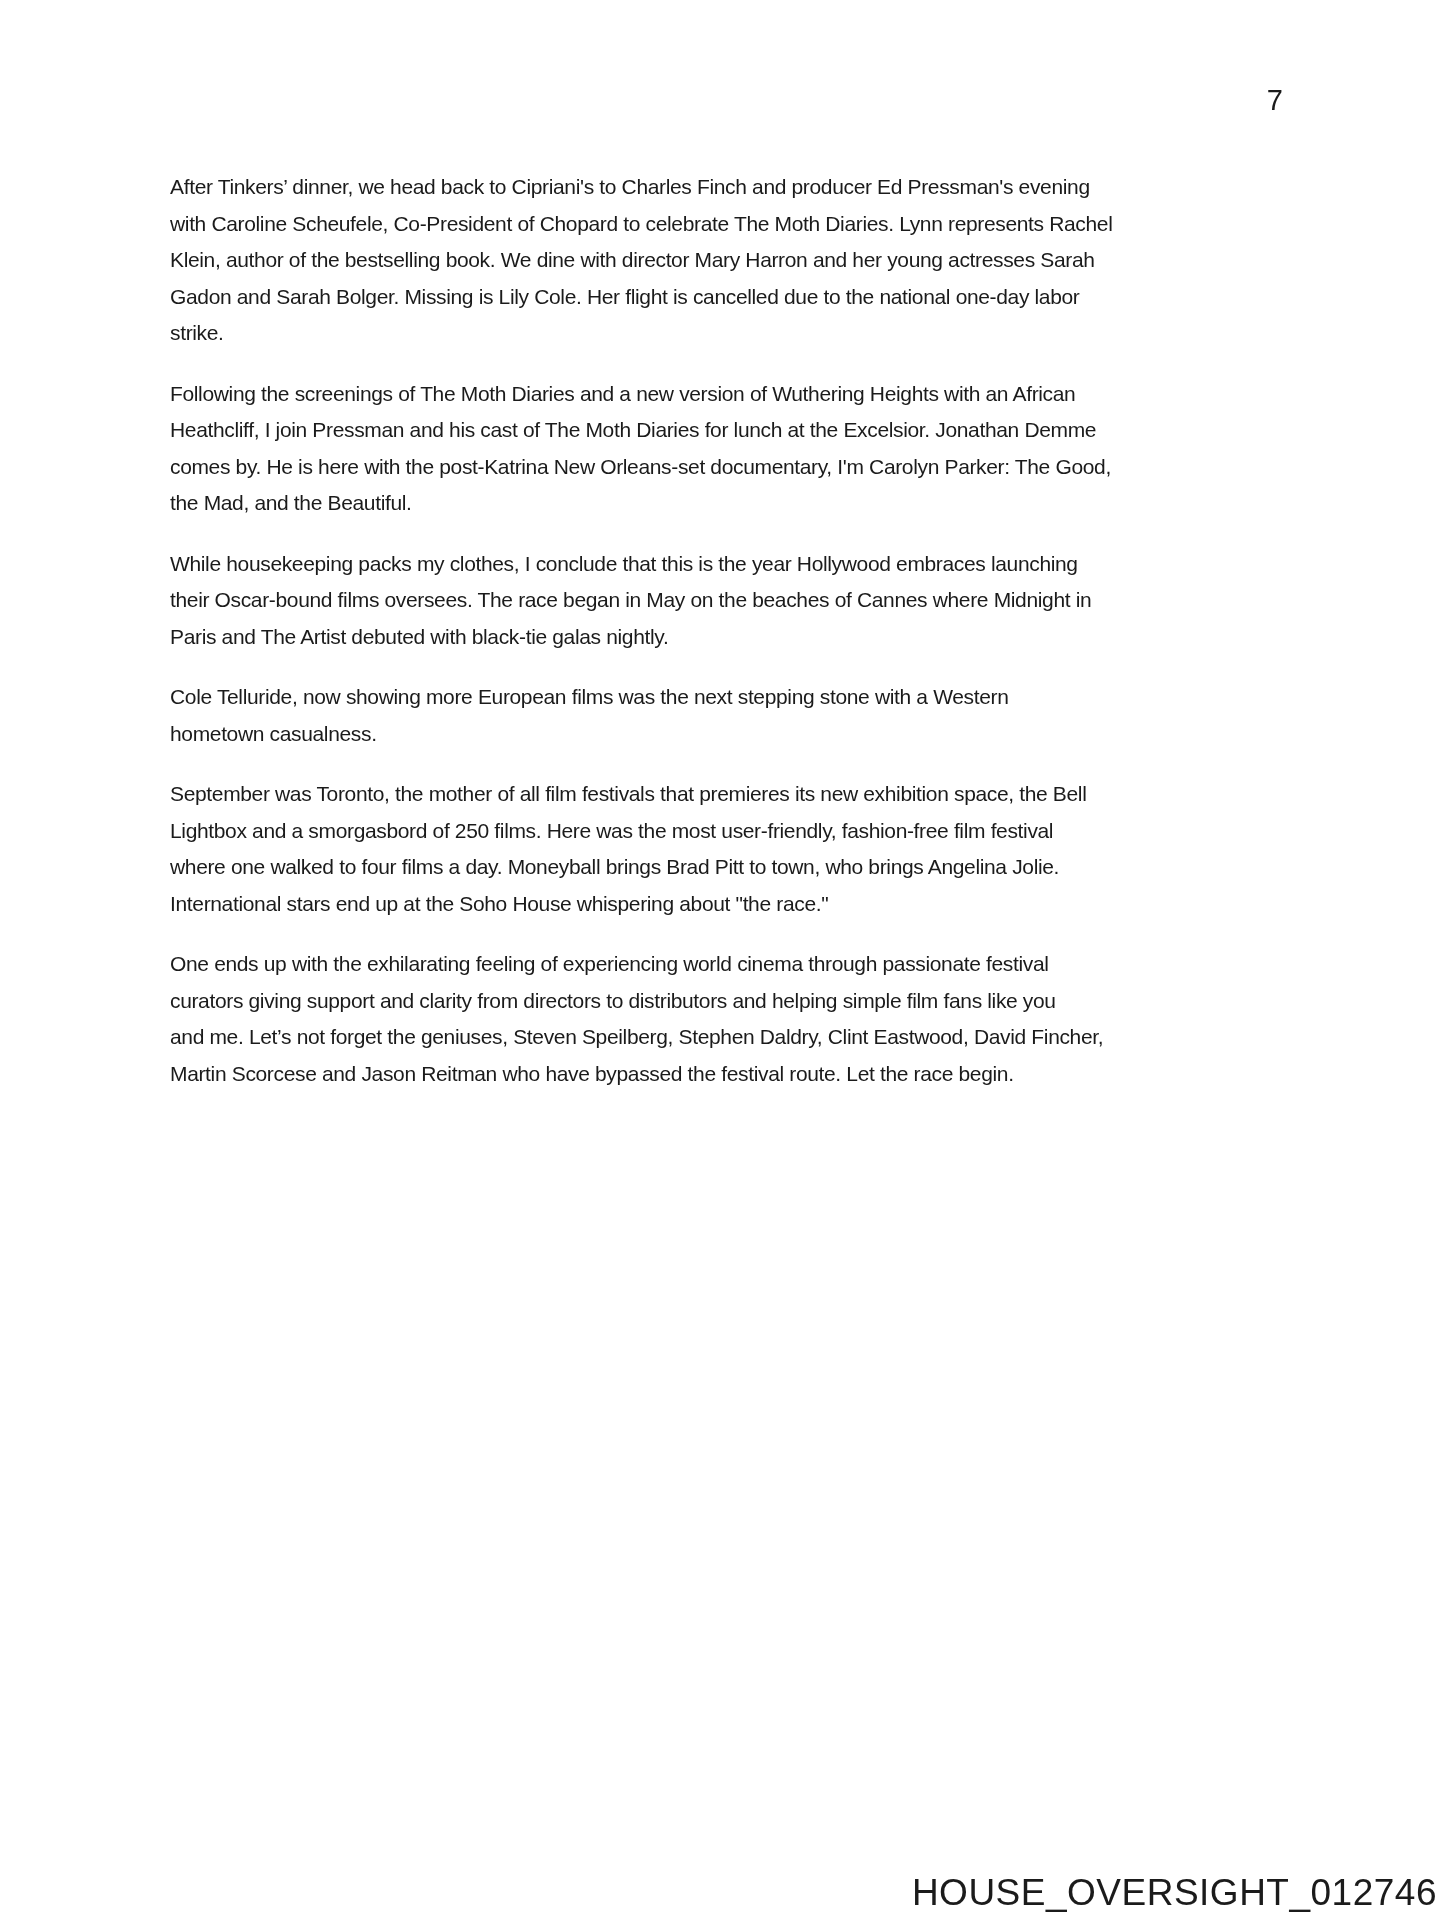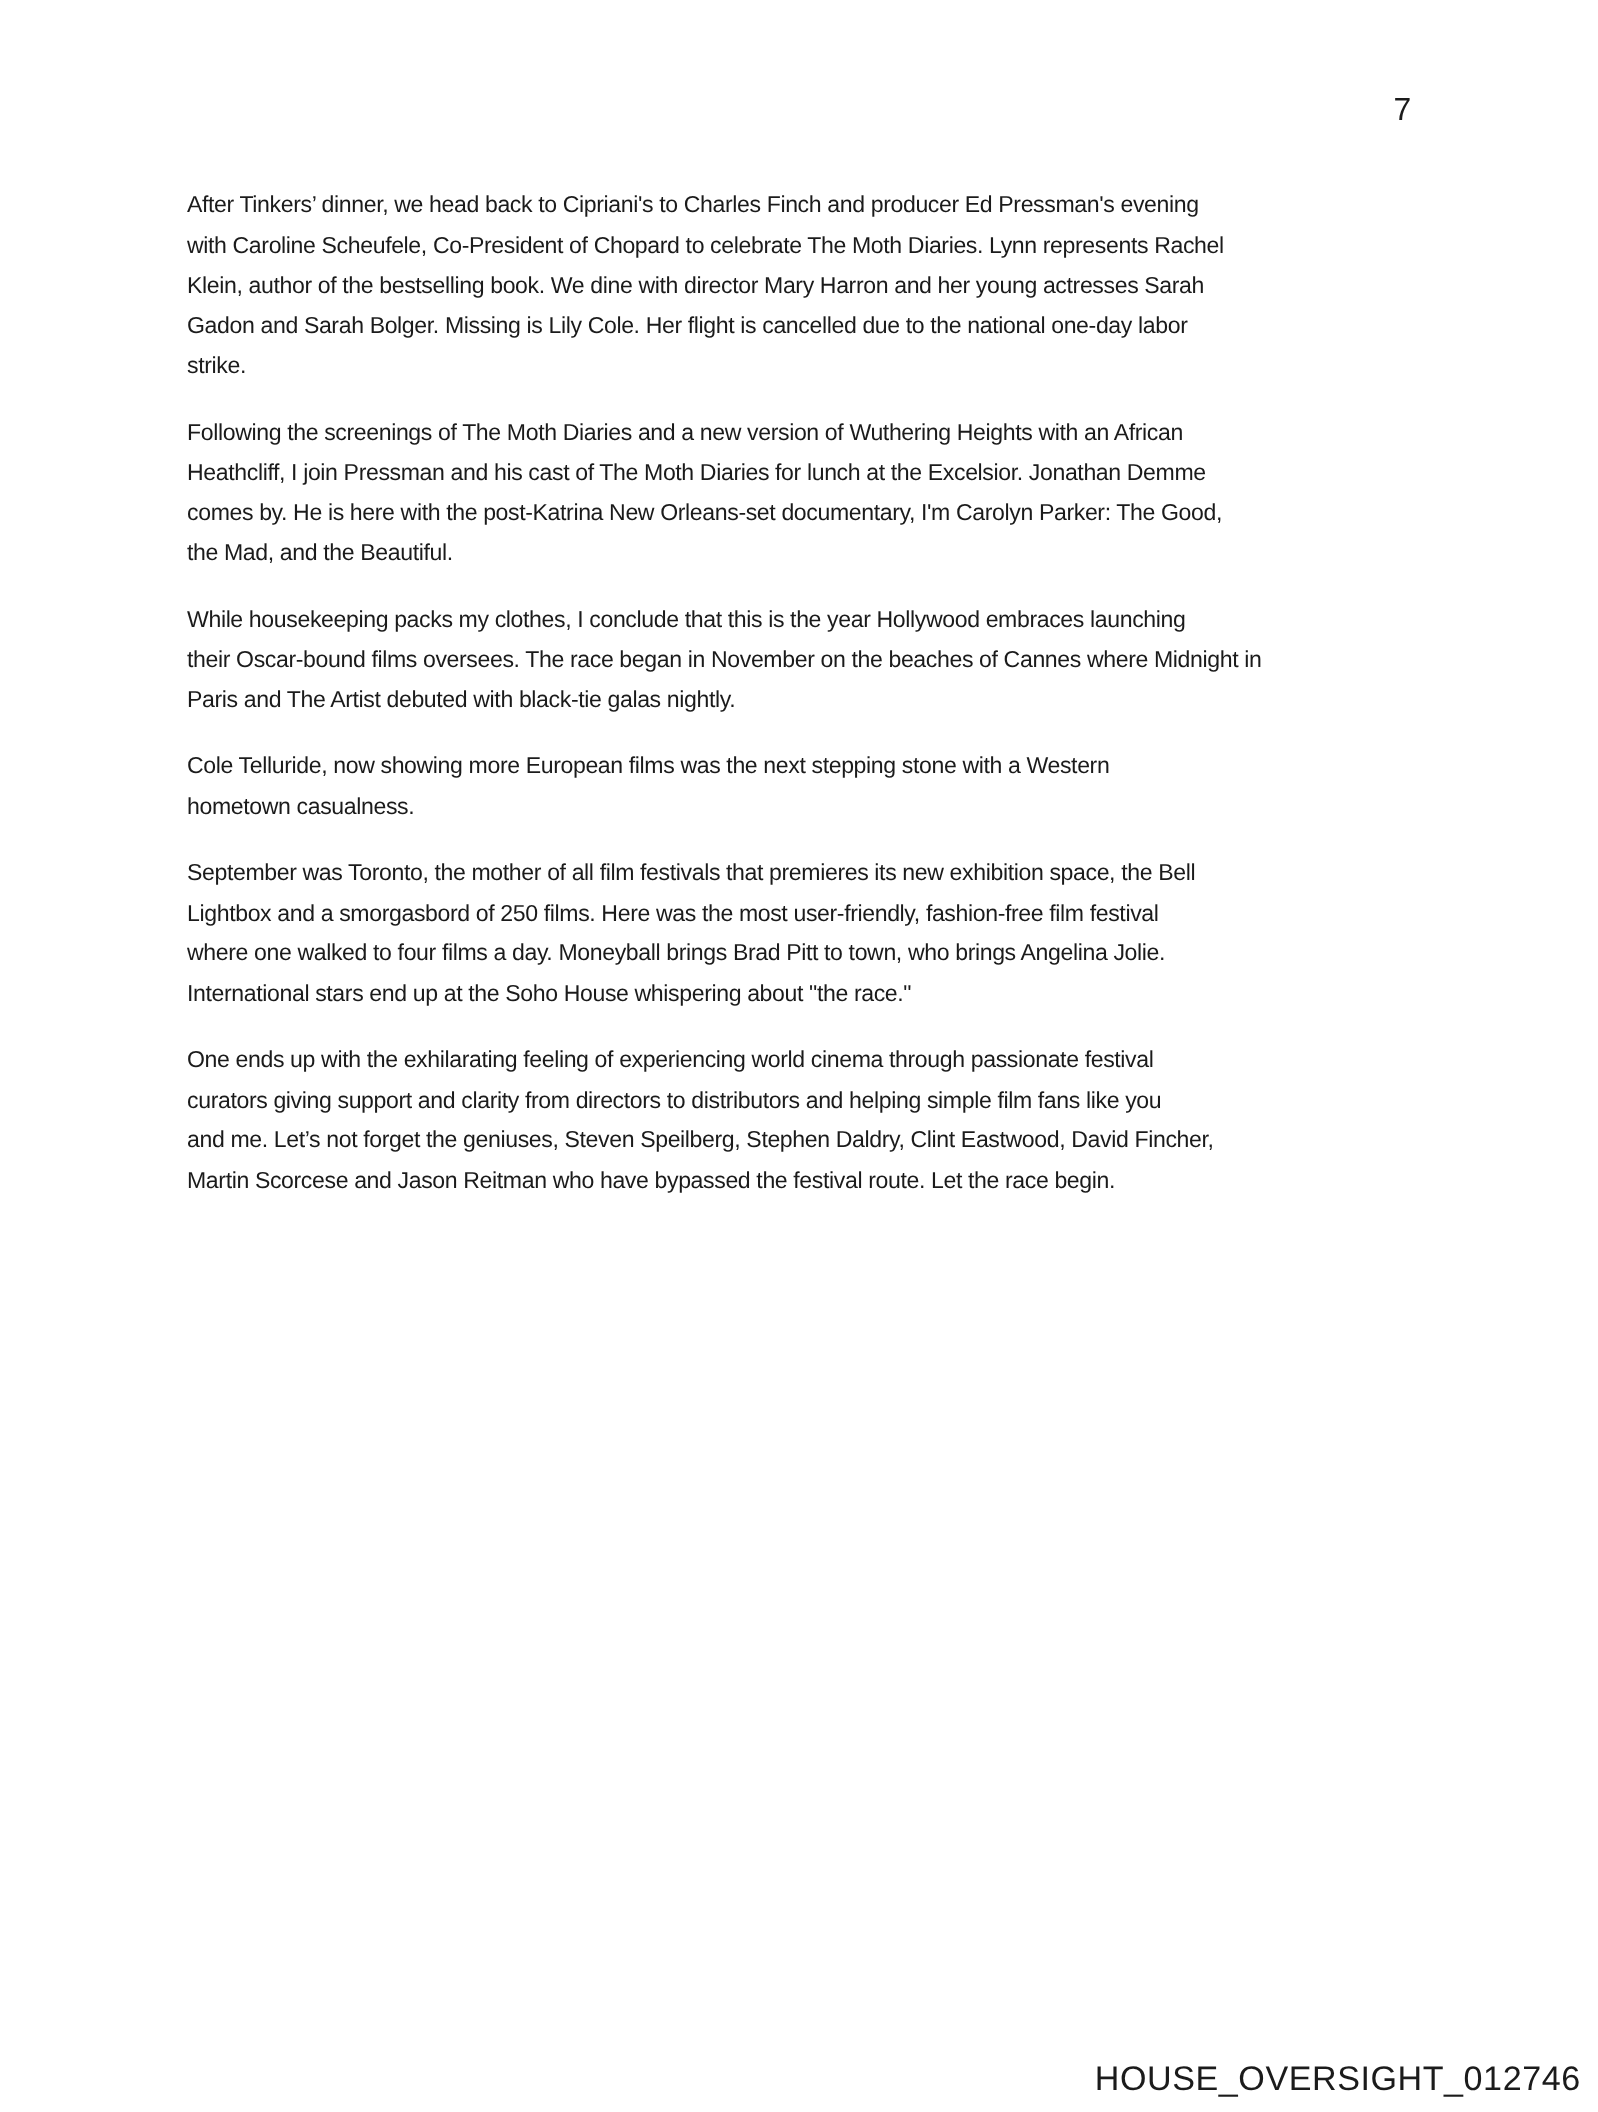--- a/index.html
+++ b/index.html
@@ -40,21 +40,21 @@
     font-size: 21px;
     line-height: 36.5px;
     letter-spacing: -0.35px;
     white-space: pre;
     color: var(--text-color);
   }
   .bates-footer {
     position: absolute;
     top: 1872px;
     right: 16px;
-    font-size: 31px;
+    font-size: 37px;
     letter-spacing: 0.5px;
     color: var(--text-color);
   }
 </style>
 </head>
 <body>
 
 <div class="page">
 
   <div class="page-number">7</div>
@@ -63,21 +63,21 @@
     <p class="para">After Tinkers’ dinner, we head back to Cipriani's to Charles Finch and producer Ed Pressman's evening
 with Caroline Scheufele, Co-President of Chopard to celebrate The Moth Diaries. Lynn represents Rachel
 Klein, author of the bestselling book. We dine with director Mary Harron and her young actresses Sarah
 Gadon and Sarah Bolger. Missing is Lily Cole. Her flight is cancelled due to the national one-day labor
 strike.</p>
     <p class="para">Following the screenings of The Moth Diaries and a new version of Wuthering Heights with an African
 Heathcliff, I join Pressman and his cast of The Moth Diaries for lunch at the Excelsior. Jonathan Demme
 comes by. He is here with the post-Katrina New Orleans-set documentary, I'm Carolyn Parker: The Good,
 the Mad, and the Beautiful.</p>
     <p class="para">While housekeeping packs my clothes, I conclude that this is the year Hollywood embraces launching
-their Oscar-bound films oversees. The race began in November on the beaches of Cannes where Midnight in
+their Oscar-bound films oversees. The race began in May on the beaches of Cannes where Midnight in
 Paris and The Artist debuted with black-tie galas nightly.</p>
     <p class="para">Cole Telluride, now showing more European films was the next stepping stone with a Western
 hometown casualness.</p>
     <p class="para">September was Toronto, the mother of all film festivals that premieres its new exhibition space, the Bell
 Lightbox and a smorgasbord of 250 films. Here was the most user-friendly, fashion-free film festival
 where one walked to four films a day. Moneyball brings Brad Pitt to town, who brings Angelina Jolie.
 International stars end up at the Soho House whispering about "the race."</p>
     <p class="para">One ends up with the exhilarating feeling of experiencing world cinema through passionate festival
 curators giving support and clarity from directors to distributors and helping simple film fans like you
 and me. Let’s not forget the geniuses, Steven Speilberg, Stephen Daldry, Clint Eastwood, David Fincher,

